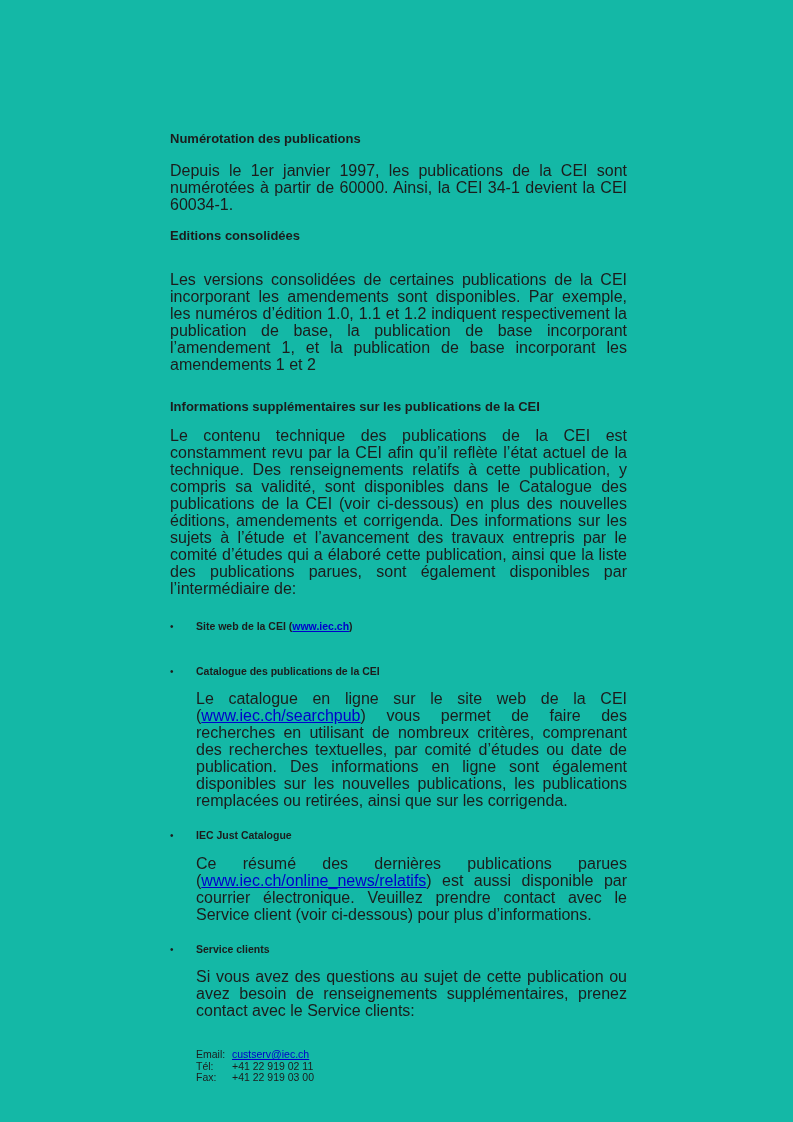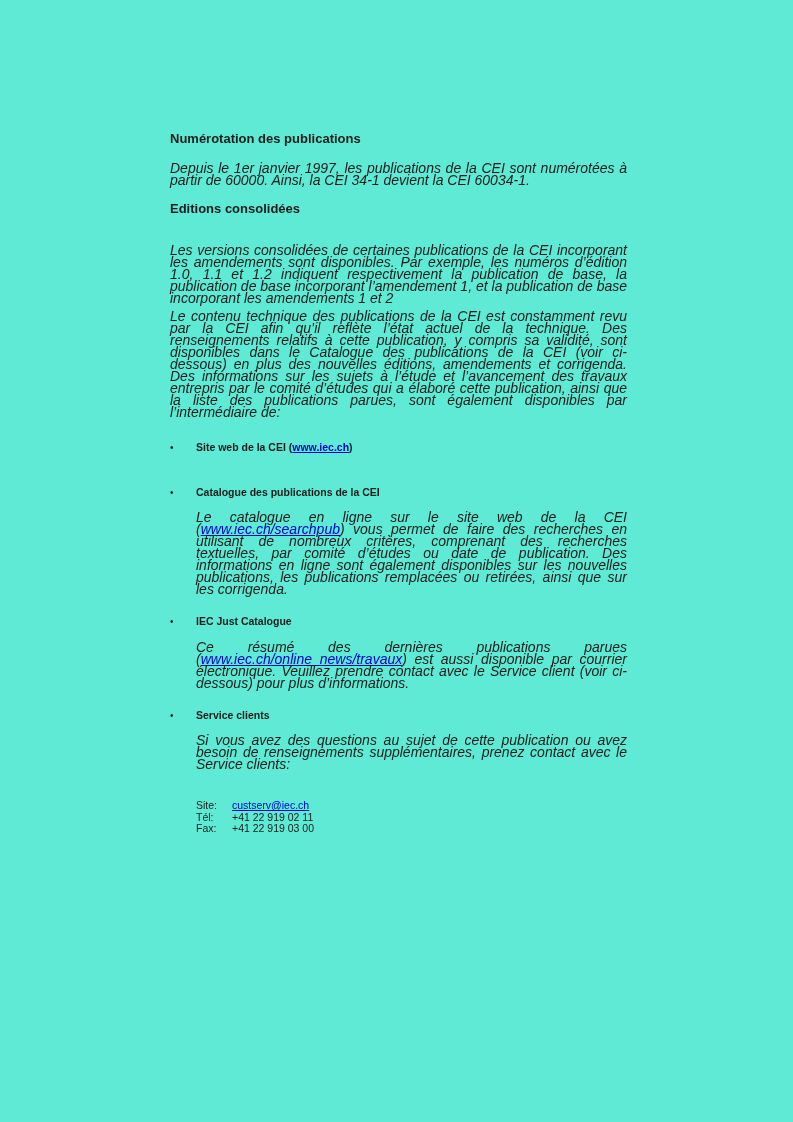--- a/index.html
+++ b/index.html
@@ -1,48 +1,47 @@
 <!DOCTYPE html>
 <html><head>
 <meta charset="utf-8">
 <style>
   * { margin: 0; padding: 0; box-sizing: border-box; }
   html, body { background: #ffffff; }
   .page {
     position: relative;
     width: 793px;
     height: 1122px;
-    background: #5eead4;
+    background: #14b8a6;
     font-family: "Liberation Sans", sans-serif;
     color: #1c1c1c;
     overflow: hidden;
   }
   .content {
     position: absolute;
     left: 170px;
     top: 131px;
     width: 457px;
   }
   .heading {
     font-size: 13px;
     font-weight: bold;
     line-height: 15px;
     color: #1c1c1c;
   }
   .body {
-    font-size: 14px;
-    line-height: 12px;
+    font-size: 16px;
+    line-height: 17px;
     text-align: justify;
-    font-style: italic;
   }
   .p-num  { margin-top: 16px; }
   .h-ed   { margin-top: 15px; }
   .p-ed   { margin-top: 28px; }
   .h-info { margin-top: 26px; }
-  .p-info { margin-top: 6px; }
+  .p-info { margin-top: 13px; }
 
   .bullet { display: flex; }
   .b-site { margin-top: 24px; }
   .b-cat  { margin-top: 33px; }
   .b-jp   { margin-top: 21px; }
   .b-sc   { margin-top: 21px; }
   .marker {
     width: 26px;
     flex: 0 0 26px;
     font-size: 10px;
@@ -80,20 +79,21 @@
 
 <div class="page">
   <div class="content">
 
     <h2 class="heading">Numérotation des publications</h2>
     <p class="body p-num">Depuis le 1er janvier 1997, les publications de la CEI sont numérotées à partir de 60000. Ainsi, la CEI 34-1 devient la CEI 60034-1.</p>
 
     <h2 class="heading h-ed">Editions consolidées</h2>
     <p class="body p-ed">Les versions consolidées de certaines publications de la CEI incorporant les amendements sont disponibles. Par exemple, les numéros d’édition 1.0, 1.1 et 1.2 indiquent respectivement la publication de base, la publication de base incorporant l’amendement 1, et la publication de base incorporant les amendements 1 et 2</p>
 
+    <h2 class="heading h-info">Informations supplémentaires sur les publications de la CEI</h2>
     <p class="body p-info">Le contenu technique des publications de la CEI est constamment revu par la CEI afin qu’il reflète l’état actuel de la technique. Des renseignements relatifs à cette publication, y compris sa validité, sont disponibles dans le Catalogue des publications de la CEI (voir ci-dessous) en plus des nouvelles éditions, amendements et corrigenda. Des informations sur les sujets à l’étude et l’avancement des travaux entrepris par le comité d’études qui a élaboré cette publication, ainsi que la liste des publications parues, sont également disponibles par l’intermédiaire de:</p>
 
     <div class="bullet b-site">
       <span class="marker">•</span>
       <div class="bullet-body">
         <p class="bullet-label"><span>Site web de la CEI (</span><a class="link bold">www.iec.ch</a><span>)</span></p>
       </div>
     </div>
 
     <div class="bullet b-cat">
@@ -101,33 +101,33 @@
       <div class="bullet-body">
         <p class="bullet-label">Catalogue des publications de la CEI</p>
         <p class="body bullet-text"><span>Le catalogue en ligne sur le site web de la CEI (</span><a class="link">www.iec.ch/searchpub</a><span>) vous permet de faire des recherches en utilisant de nombreux critères, comprenant des recherches textuelles, par comité d’études ou date de publication. Des informations en ligne sont également disponibles sur les nouvelles publications, les publications remplacées ou retirées, ainsi que sur les corrigenda.</span></p>
       </div>
     </div>
 
     <div class="bullet b-jp">
       <span class="marker">•</span>
       <div class="bullet-body">
         <p class="bullet-label">IEC Just Catalogue</p>
-        <p class="body bullet-text"><span>Ce résumé des dernières publications parues (</span><a class="link">www.iec.ch/online_news/travaux</a><span>) est aussi disponible par courrier électronique. Veuillez prendre contact avec le Service client (voir ci-dessous) pour plus d’informations.</span></p>
+        <p class="body bullet-text"><span>Ce résumé des dernières publications parues (</span><a class="link">www.iec.ch/online_news/relatifs</a><span>) est aussi disponible par courrier électronique. Veuillez prendre contact avec le Service client (voir ci-dessous) pour plus d’informations.</span></p>
       </div>
     </div>
 
     <div class="bullet b-sc">
       <span class="marker">•</span>
       <div class="bullet-body">
         <p class="bullet-label">Service clients</p>
         <p class="body bullet-text">Si vous avez des questions au sujet de cette publication ou avez besoin de renseignements supplémentaires, prenez contact avec le Service clients:</p>
 
         <div class="contact">
           <div class="contact-row">
-            <span class="contact-label">Site:</span>
+            <span class="contact-label">Email:</span>
             <a class="link">custserv@iec.ch</a>
           </div>
           <div class="contact-row">
             <span class="contact-label">Tél:</span>
             <span>+41 22 919 02 11</span>
           </div>
           <div class="contact-row">
             <span class="contact-label">Fax:</span>
             <span>+41 22 919 03 00</span>
           </div>

